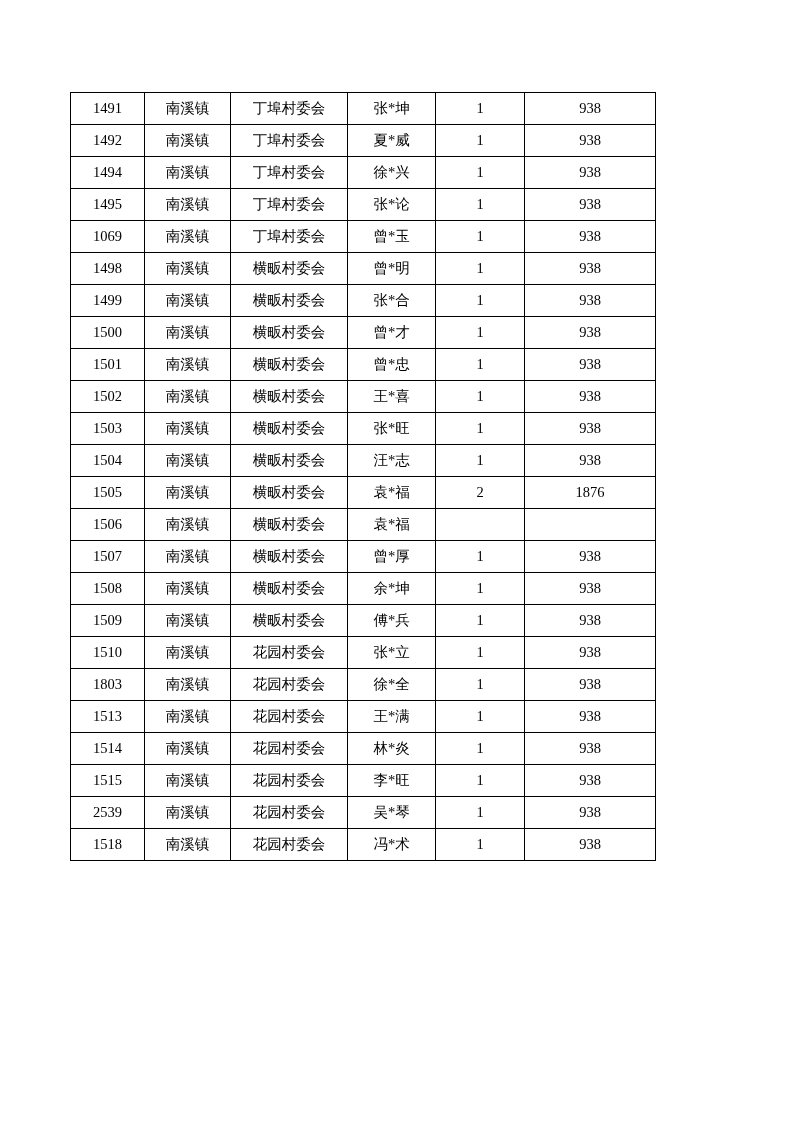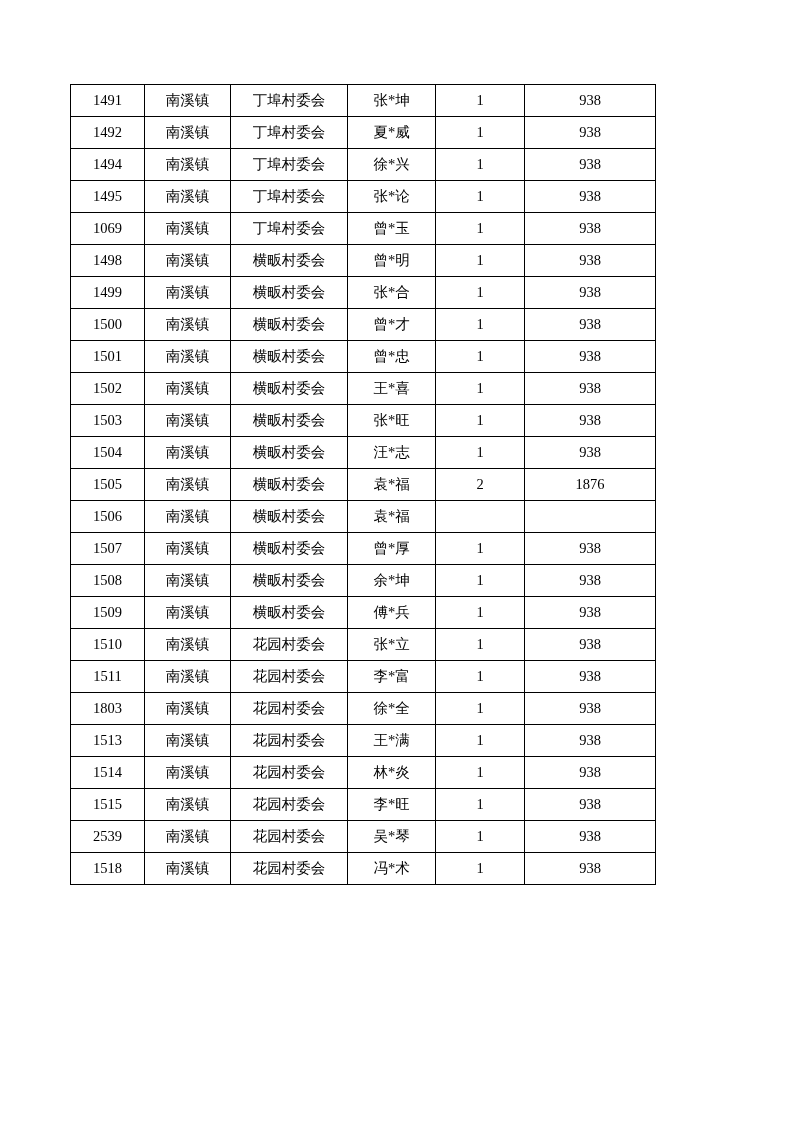--- a/index.html
+++ b/index.html
@@ -15,21 +15,21 @@
   }
   .page {
     position: relative;
     width: 793px;
     height: 1122px;
     box-sizing: border-box;
   }
   .table-wrap {
     position: absolute;
     left: 70px;
-    top: 84px;
+    top: 92px;
     width: 585px;
   }
   table.data-table {
     border-collapse: collapse;
     width: 585px;
     table-layout: fixed;
   }
   table.data-table td {
     border: 1px solid #000000;
     height: 31px;
@@ -209,28 +209,20 @@
           </tr>
           <tr>
             <td class="num">1510</td>
             <td class="cn">南溪镇</td>
             <td class="cn">花园村委会</td>
             <td class="cn">张*立</td>
             <td class="num">1</td>
             <td class="num">938</td>
           </tr>
           <tr>
-            <td class="num">1511</td>
-            <td class="cn">南溪镇</td>
-            <td class="cn">花园村委会</td>
-            <td class="cn">李*富</td>
-            <td class="num">1</td>
-            <td class="num">938</td>
-          </tr>
-          <tr>
             <td class="num">1803</td>
             <td class="cn">南溪镇</td>
             <td class="cn">花园村委会</td>
             <td class="cn">徐*全</td>
             <td class="num">1</td>
             <td class="num">938</td>
           </tr>
           <tr>
             <td class="num">1513</td>
             <td class="cn">南溪镇</td>

